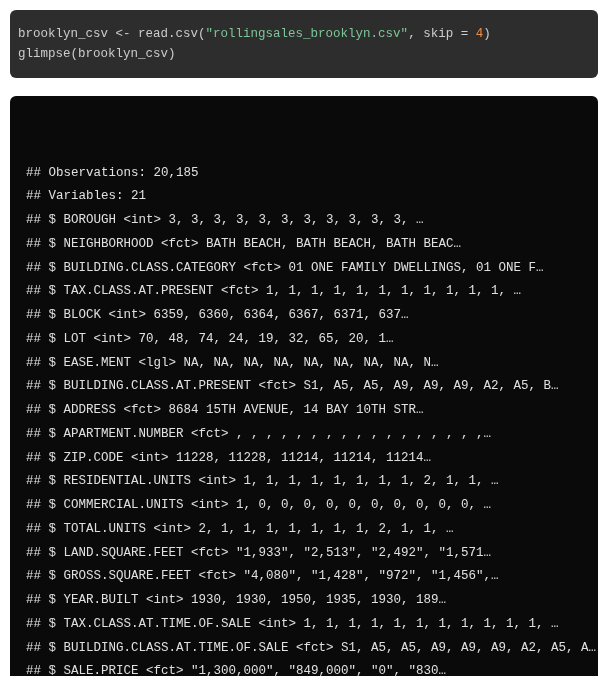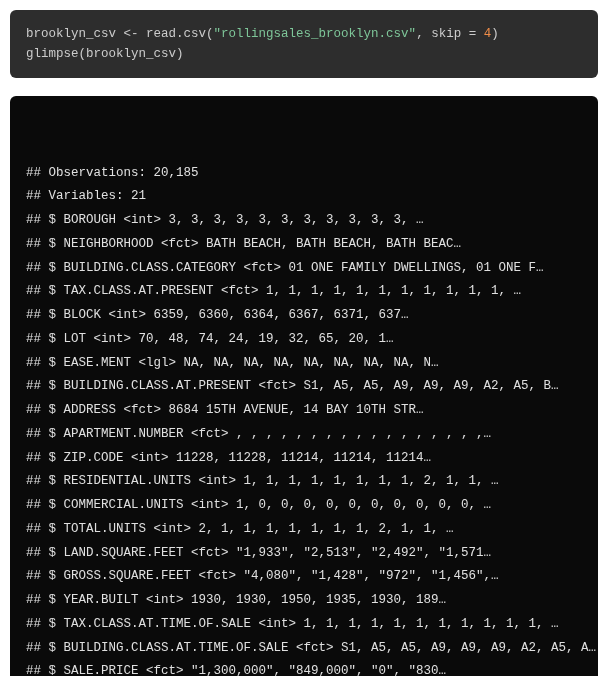--- a/index.html
+++ b/index.html
@@ -8,21 +8,21 @@
     background: #ffffff;
     font-family: Consolas, Monaco, 'Courier New', monospace;
     font-size: 12.5px;
     width: 608px;
     box-sizing: border-box;
   }
   .code-block {
     background: #2d2d2d;
     color: #cccccc;
     border-radius: 6px;
-    padding: 14px 16px;
+    padding: 14px 8px;
     line-height: 1.6;
     margin-bottom: 18px;
     white-space: pre;
     overflow: hidden;
   }
   .output-block {
     background: #0a0a0a;
     color: #e0e0e0;
     border-radius: 6px;
     padding: 18px 16px 24px 16px;

